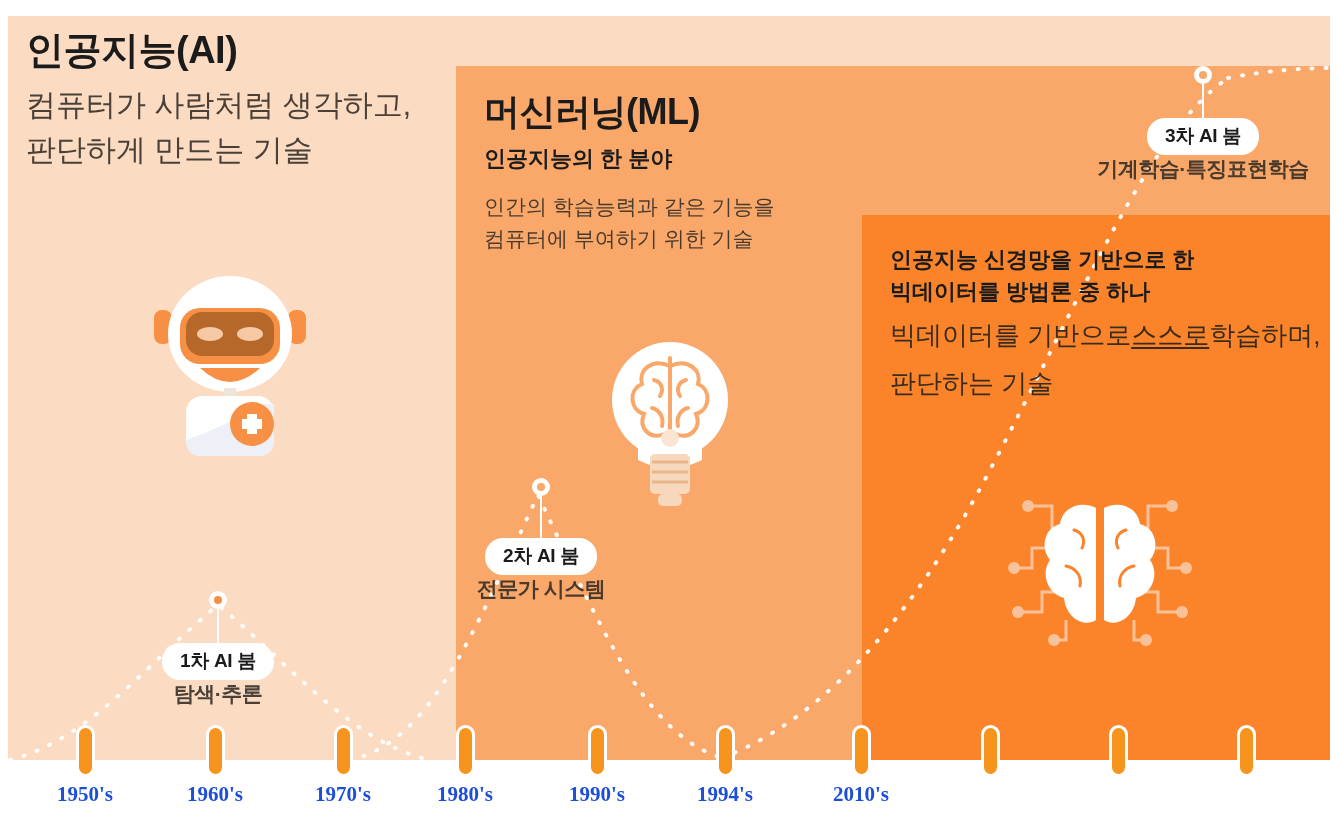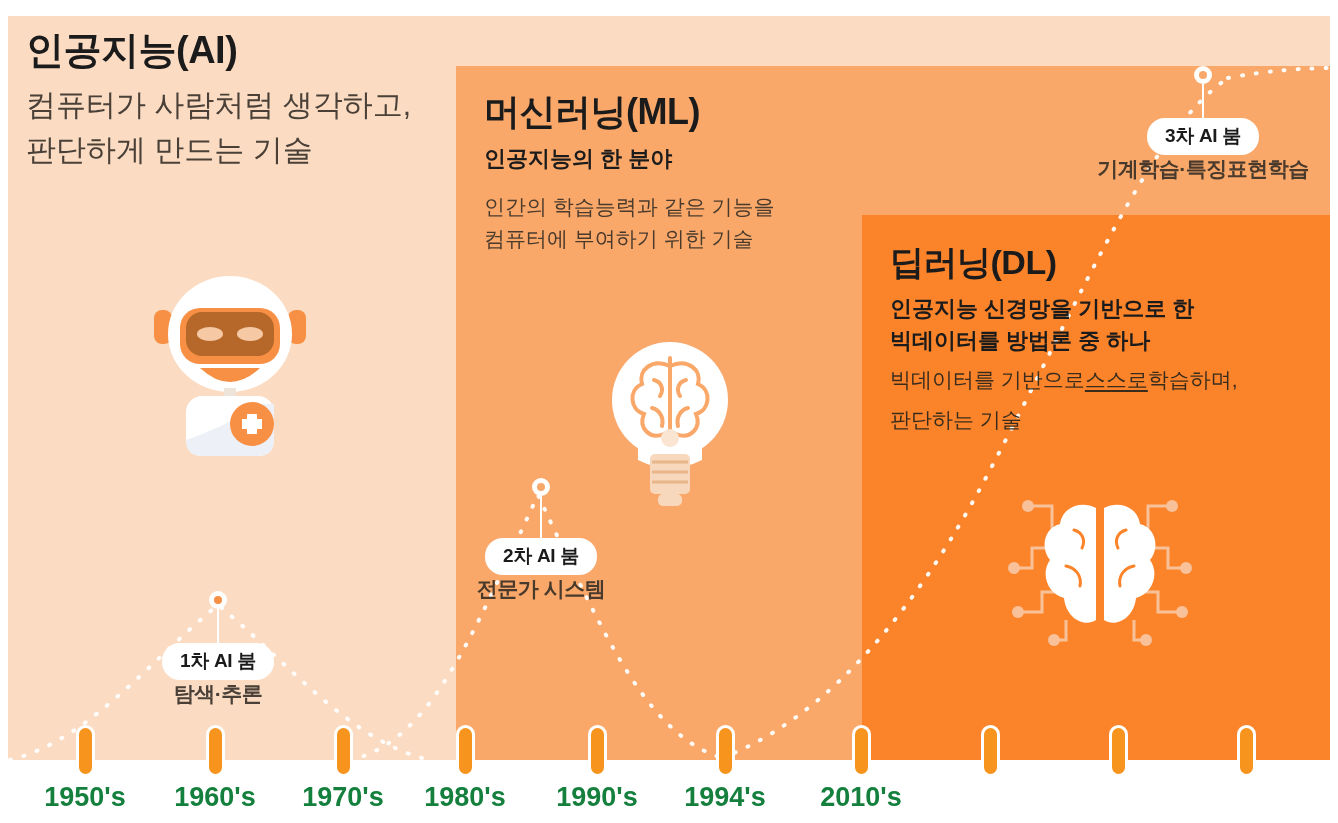--- a/index.html
+++ b/index.html
@@ -73,21 +73,21 @@
   #block-ai .body-text { font-size: 30px; color: #4a4038; }
 
   #block-ml { left: 484px; top: 92px; }
   #block-ml .title { font-size: 36px; margin-bottom: 12px; }
   #block-ml .sub-strong { font-size: 22px; margin-bottom: 18px; }
   #block-ml .body-text { font-size: 21px; color: #4a3a2c; }
 
   #block-dl { left: 890px; top: 244px; }
   #block-dl .title { font-size: 34px; margin-bottom: 12px; }
   #block-dl .sub-strong { font-size: 22px; line-height: 1.45; }
-  #block-dl .body-text { font-size: 21px; color: #3a2c1c; line-height: 1.62; margin-top: 6px; }
+  #block-dl .body-text { font-size: 26px; color: #3a2c1c; line-height: 1.62; margin-top: 6px; }
   #block-dl .underline { text-decoration: underline; text-underline-offset: 3px; }
 
   
   .boom { position: absolute; text-align: center; }
   .boom-dot {
     width: 18px; height: 18px;
     border-radius: 50%;
     background: #ffffff;
     margin: 0 auto;
     position: relative;
@@ -157,26 +157,27 @@
     position: absolute;
     top: 0;
     width: 13px; height: 46px;
     background: #F7941E;
     border-radius: 7px;
     box-shadow: 0 0 0 3px #ffffff;
   }
   .tick-label {
     position: absolute;
     top: 54px;
-    font-size: 27px;
-    font-weight: bold;
-    color: #15803d;
+    font-size: 21px;
+    font-weight: bold;
+    color: #1d4ed8;
     letter-spacing: 0px;
     white-space: nowrap;
     transform: translateX(-50%);
+    font-family: Liberation Serif, serif;
   }
 </style>
 </head>
 <body>
 
 <div id="stage">
 
   <div class="panel" id="panel-ai"></div>
   <div class="panel" id="panel-ml"></div>
   <div class="panel" id="panel-dl"></div>
@@ -197,21 +198,20 @@
   </div>
 
   <div class="block" id="block-ml">
     <div class="title">머신러닝(ML)</div>
     <div class="sub-strong">인공지능의 한 분야</div>
     <div class="body-text">인간의 학습능력과 같은 기능을</div>
     <div class="body-text">컴퓨터에 부여하기 위한 기술</div>
   </div>
 
   <div class="block" id="block-dl">
-    <div class="title">딥러닝(DL)</div>
     <div class="sub-strong">인공지능 신경망을 기반으로 한</div>
     <div class="sub-strong">빅데이터를 방법론 중 하나</div>
     <div class="body-text"><span>빅데이터를 기반으로ㅤ</span><span class="underline">스스로</span><span>ㅤ학습하며,</span></div>
     <div class="body-text">판단하는 기술</div>
   </div>
 
   <div class="boom" id="boom-1">
     <div class="boom-dot filled"></div>
     <div class="boom-stem"></div>
     <div><span class="boom-pill">1차 AI 붐</span></div>

